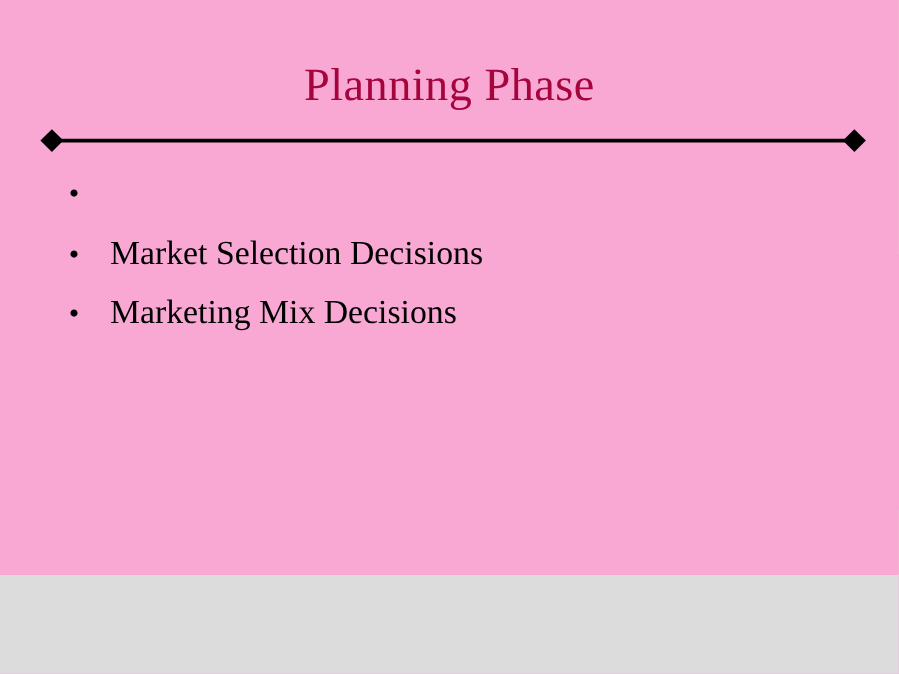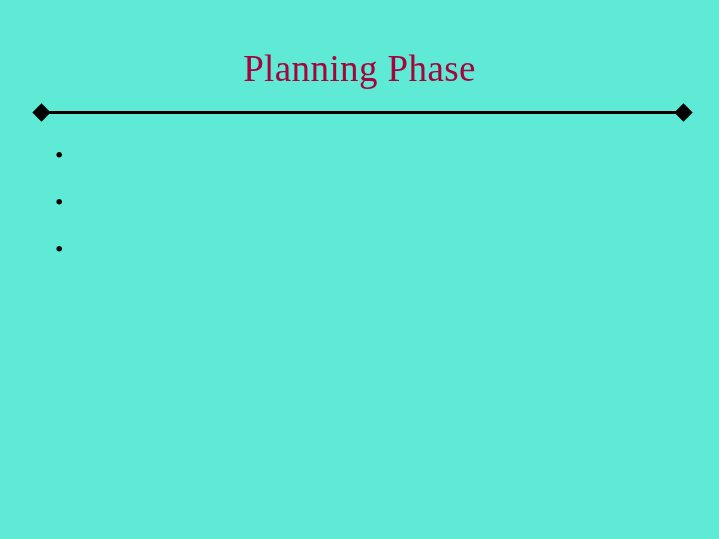--- a/index.html
+++ b/index.html
@@ -10,22 +10,22 @@
     width: 719px;
     height: 539px;
     background: #dcdcdc;
     font-family: "Liberation Serif", "DejaVu Serif", serif;
     overflow: hidden;
   }
 
   .slide {
     position: relative;
     width: 719px;
-    height: 539px;
-    background: #5eead4;
+    height: 460px;
+    background: #f9a8d4;
     box-sizing: border-box;
   }
 
   
   .slide-title {
     position: absolute;
     left: 0;
     top: 46px;
     width: 719px;
     text-align: center;
@@ -107,19 +107,21 @@
     <span class="divider-line"></span>
     <span class="divider-cap right"></span>
   </div>
 
   <ul class="body-list">
     <li class="bullet-row">
       <span class="bullet-marker">•</span>
     </li>
     <li class="bullet-row">
       <span class="bullet-marker">•</span>
+      <span class="bullet-text">Market Selection Decisions</span>
     </li>
     <li class="bullet-row">
       <span class="bullet-marker">•</span>
+      <span class="bullet-text">Marketing Mix Decisions</span>
     </li>
   </ul>
 
 </div>
 
 </body></html>

